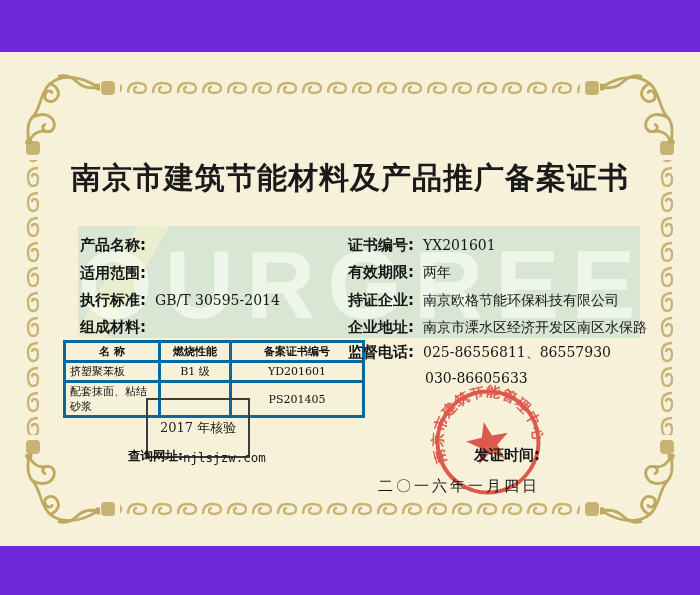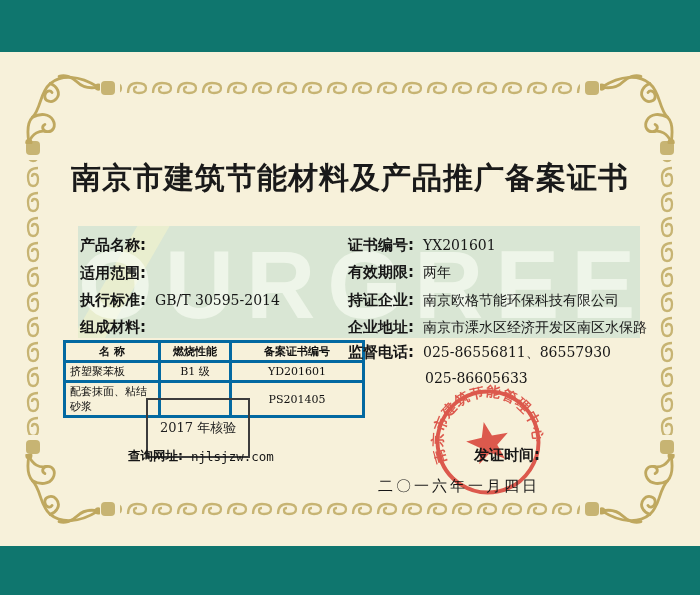--- a/index.html
+++ b/index.html
@@ -1,16 +1,16 @@
 <!DOCTYPE html>
 <html><head>
 <meta charset="utf-8">
 <style>
   html,body{margin:0;padding:0;}
-  .page{position:relative;width:700px;height:595px;background:#0f766e;overflow:hidden;
+  .page{position:relative;width:700px;height:595px;background:#6d28d9;overflow:hidden;
         font-family:"DejaVu Sans","Liberation Sans",sans-serif;}
   .paper{position:absolute;left:0;top:52px;width:700px;height:494px;background:#f7f1da;}
 
   
   .band{position:absolute;}
   .band-top{left:100px;top:27px;}
   .band-bottom{left:100px;top:448px;}
   .band-left{left:24px;top:88px;}
   .band-right{left:658px;top:88px;}
   .corner{position:absolute;width:80px;height:80px;}
@@ -46,21 +46,21 @@
   table.mat th,table.mat td{border:3px solid #0369a1;padding:1px 4px;height:14px;
             font-family:"DejaVu Serif","Liberation Serif",serif;}
   table.mat th{font-weight:700;text-align:center;}
   .cw1{width:84px;} .cw2{width:60px;} .cw3{width:122px;}
   td.c1{text-align:left;} td.c2,td.c3{text-align:center;}
 
   .verify-box{position:absolute;left:146px;top:346px;border:2px solid #3c3c3c;
               padding:19px 12px;font-size:13px;color:#222;
               font-family:"DejaVu Serif","Liberation Serif",serif;}
 
-  .query{position:absolute;left:128px;top:396px;display:flex;gap:8px;align-items:center;}
+  .query{position:absolute;left:128px;top:396px;display:flex;align-items:flex-end;}
   .query .lbl{font-size:12.5px;}
   .query .val{font-size:12.5px;font-family:"DejaVu Sans Mono","Liberation Mono",monospace;}
 
   .issue{position:absolute;left:378px;top:394px;display:flex;gap:12px;align-items:flex-end;flex-direction:column;}
   .issue .val{letter-spacing:3px;font-size:15px;}
 
   .stamp{position:absolute;left:432px;top:334px;width:112px;height:112px;
          transform:rotate(-12deg);opacity:0.88;}
 </style>
 </head>
@@ -212,21 +212,21 @@
         <span class="val">南京欧格节能环保科技有限公司</span>
       </div>
       <div class="fieldline r4">
         <span class="lbl">企业地址:</span>
         <span class="val">南京市溧水区经济开发区南区水保路</span>
       </div>
       <div class="fieldline r5">
         <span class="lbl">监督电话:</span>
         <span class="val">025-86556811、86557930</span>
       </div>
-      <div class="phone2">025-86605633</div>
+      <div class="phone2">030-86605633</div>
 
       <svg class="stamp" viewBox="0 0 120 120">
         <circle cx="60" cy="60" r="54" fill="none" stroke="#d9453a" stroke-width="4.2"></circle>
         <polygon points="60,38 65.6,54.2 82.8,54.6 69.1,65 74.1,81.4 60,71.6 45.9,81.4 50.9,65 37.2,54.6 54.4,54.2" fill="#d9453a"></polygon>
         <defs>
           <path id="stampArc" d="M13.4,75.1 A49,49 0 1 1 106.6,75.1" fill="none"></path>
         </defs>
         <text font-size="15" font-weight="bold" fill="#d9453a" letter-spacing="1">
           <textPath href="#stampArc" startOffset="50%" text-anchor="middle">南京市建筑节能管理中心</textPath>
         </text>

